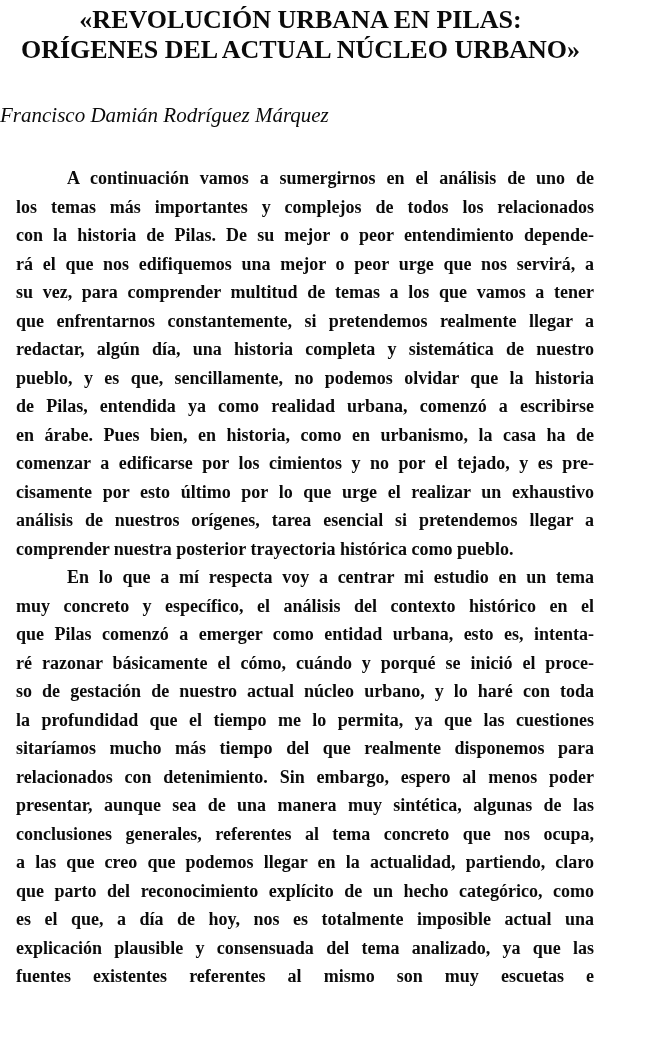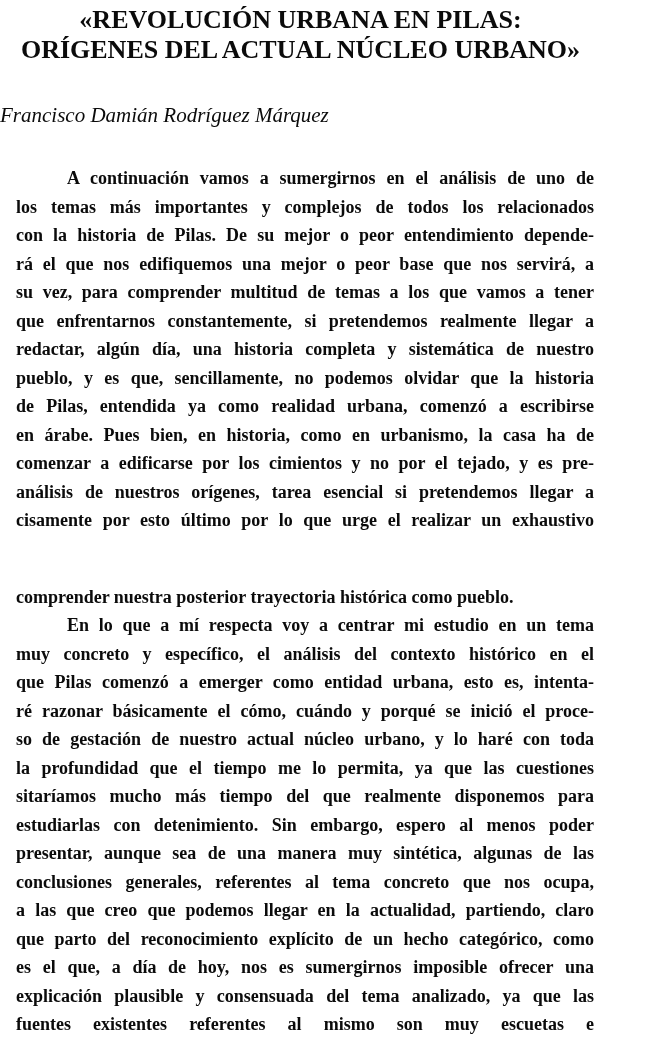--- a/index.html
+++ b/index.html
@@ -46,56 +46,55 @@
   .line {
     text-align: justify;
     text-align-last: justify;
     white-space: normal;
   }
   .line.indent {
     padding-left: 51px;
   }
   .line.no-fill {
     text-align-last: left;
-    margin-top: 48px;
   }
 </style>
 </head>
 <body>
 
 <div class="page">
   <h1 class="title">
     <span class="title-line">«REVOLUCIÓN URBANA EN PILAS:</span>
     <span class="title-line">ORÍGENES DEL ACTUAL NÚCLEO URBANO»</span>
   </h1>
   <div class="author">Francisco Damián Rodríguez Márquez</div>
   <div class="doc-body">
       <div class="line indent">A continuación vamos a sumergirnos en el análisis de uno de</div>
       <div class="line">los temas más importantes y complejos de todos los relacionados</div>
       <div class="line">con la historia de Pilas. De su mejor o peor entendimiento depende-</div>
-      <div class="line">rá el que nos edifiquemos una mejor o peor base que nos servirá, a</div>
+      <div class="line">rá el que nos edifiquemos una mejor o peor urge que nos servirá, a</div>
       <div class="line">su vez, para comprender multitud de temas a los que vamos a tener</div>
       <div class="line">que enfrentarnos constantemente, si pretendemos realmente llegar a</div>
       <div class="line">redactar, algún día, una historia completa y sistemática de nuestro</div>
       <div class="line">pueblo, y es que, sencillamente, no podemos olvidar que la historia</div>
       <div class="line">de Pilas, entendida ya como realidad urbana, comenzó a escribirse</div>
       <div class="line">en árabe. Pues bien, en historia, como en urbanismo, la casa ha de</div>
       <div class="line">comenzar a edificarse por los cimientos y no por el tejado, y es pre-</div>
+      <div class="line">cisamente por esto último por lo que urge el realizar un exhaustivo</div>
       <div class="line">análisis de nuestros orígenes, tarea esencial si pretendemos llegar a</div>
-      <div class="line">cisamente por esto último por lo que urge el realizar un exhaustivo</div>
       <div class="line no-fill">comprender nuestra posterior trayectoria histórica como pueblo.</div>
       <div class="line indent">En lo que a mí respecta voy a centrar mi estudio en un tema</div>
       <div class="line">muy concreto y específico, el análisis del contexto histórico en el</div>
       <div class="line">que Pilas comenzó a emerger como entidad urbana, esto es, intenta-</div>
       <div class="line">ré razonar básicamente el cómo, cuándo y porqué se inició el proce-</div>
       <div class="line">so de gestación de nuestro actual núcleo urbano, y lo haré con toda</div>
       <div class="line">la profundidad que el tiempo me lo permita, ya que las cuestiones</div>
       <div class="line">sitaríamos mucho más tiempo del que realmente disponemos para</div>
-      <div class="line">estudiarlas con detenimiento. Sin embargo, espero al menos poder</div>
+      <div class="line">relacionados con detenimiento. Sin embargo, espero al menos poder</div>
       <div class="line">presentar, aunque sea de una manera muy sintética, algunas de las</div>
       <div class="line">conclusiones generales, referentes al tema concreto que nos ocupa,</div>
       <div class="line">a las que creo que podemos llegar en la actualidad, partiendo, claro</div>
       <div class="line">que parto del reconocimiento explícito de un hecho categórico, como</div>
-      <div class="line">es el que, a día de hoy, nos es sumergirnos imposible ofrecer una</div>
+      <div class="line">es el que, a día de hoy, nos es totalmente imposible actual una</div>
       <div class="line">explicación plausible y consensuada del tema analizado, ya que las</div>
       <div class="line">fuentes existentes referentes al mismo son muy escuetas e</div>
     </div>
 </div>
 
 </body></html>

